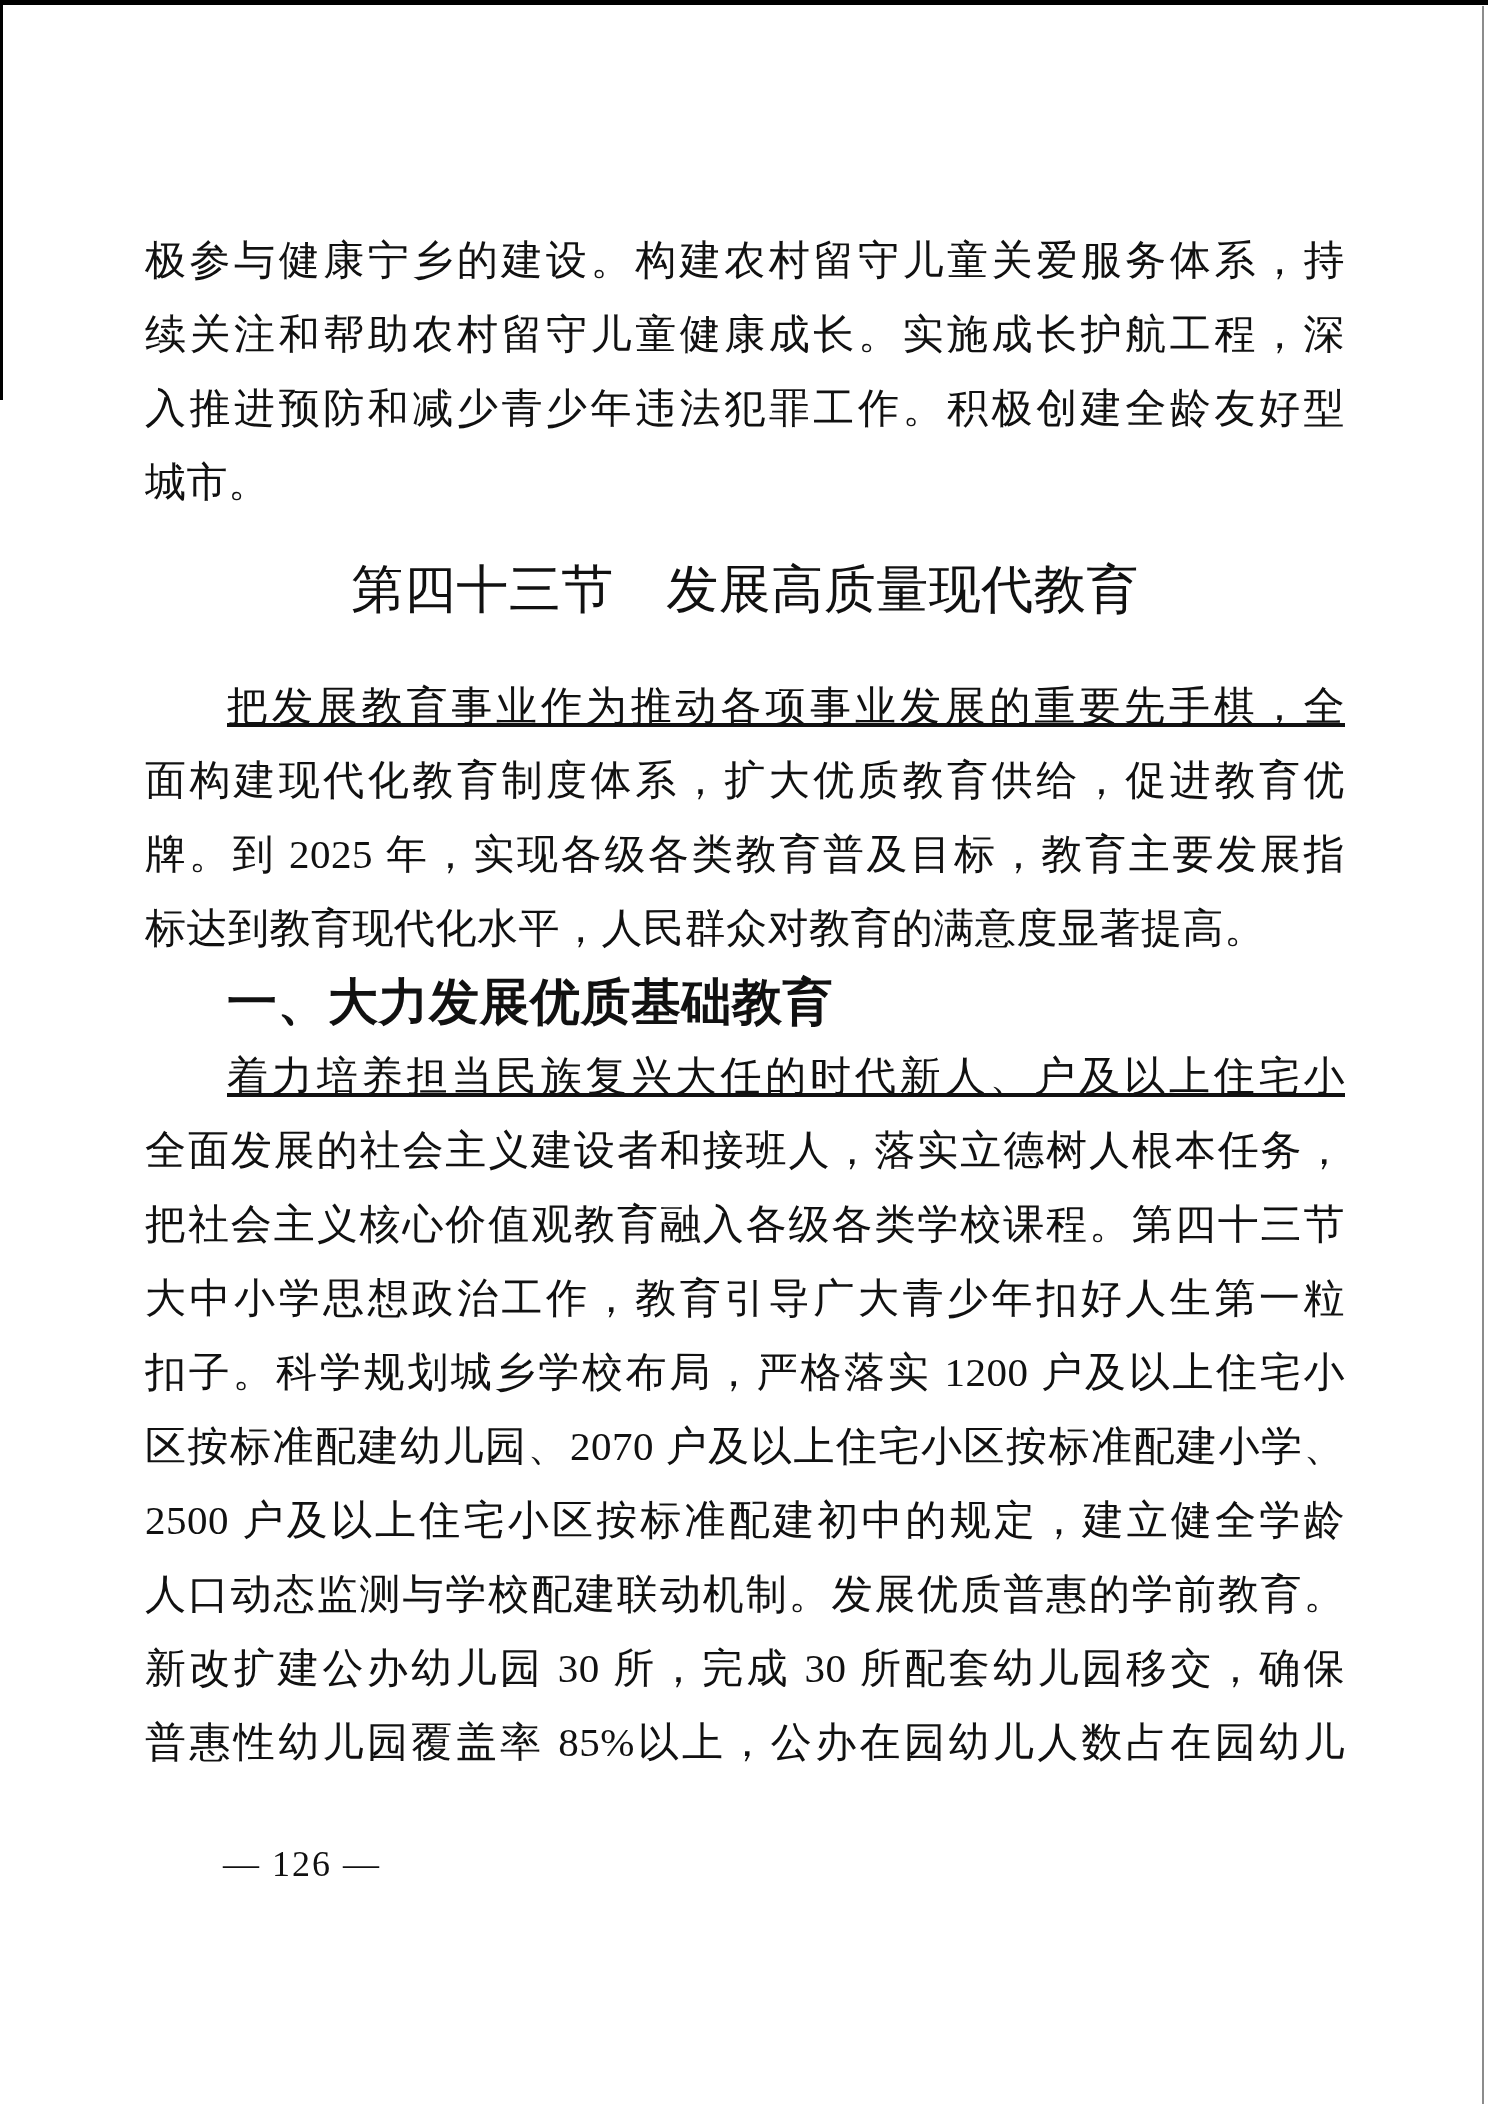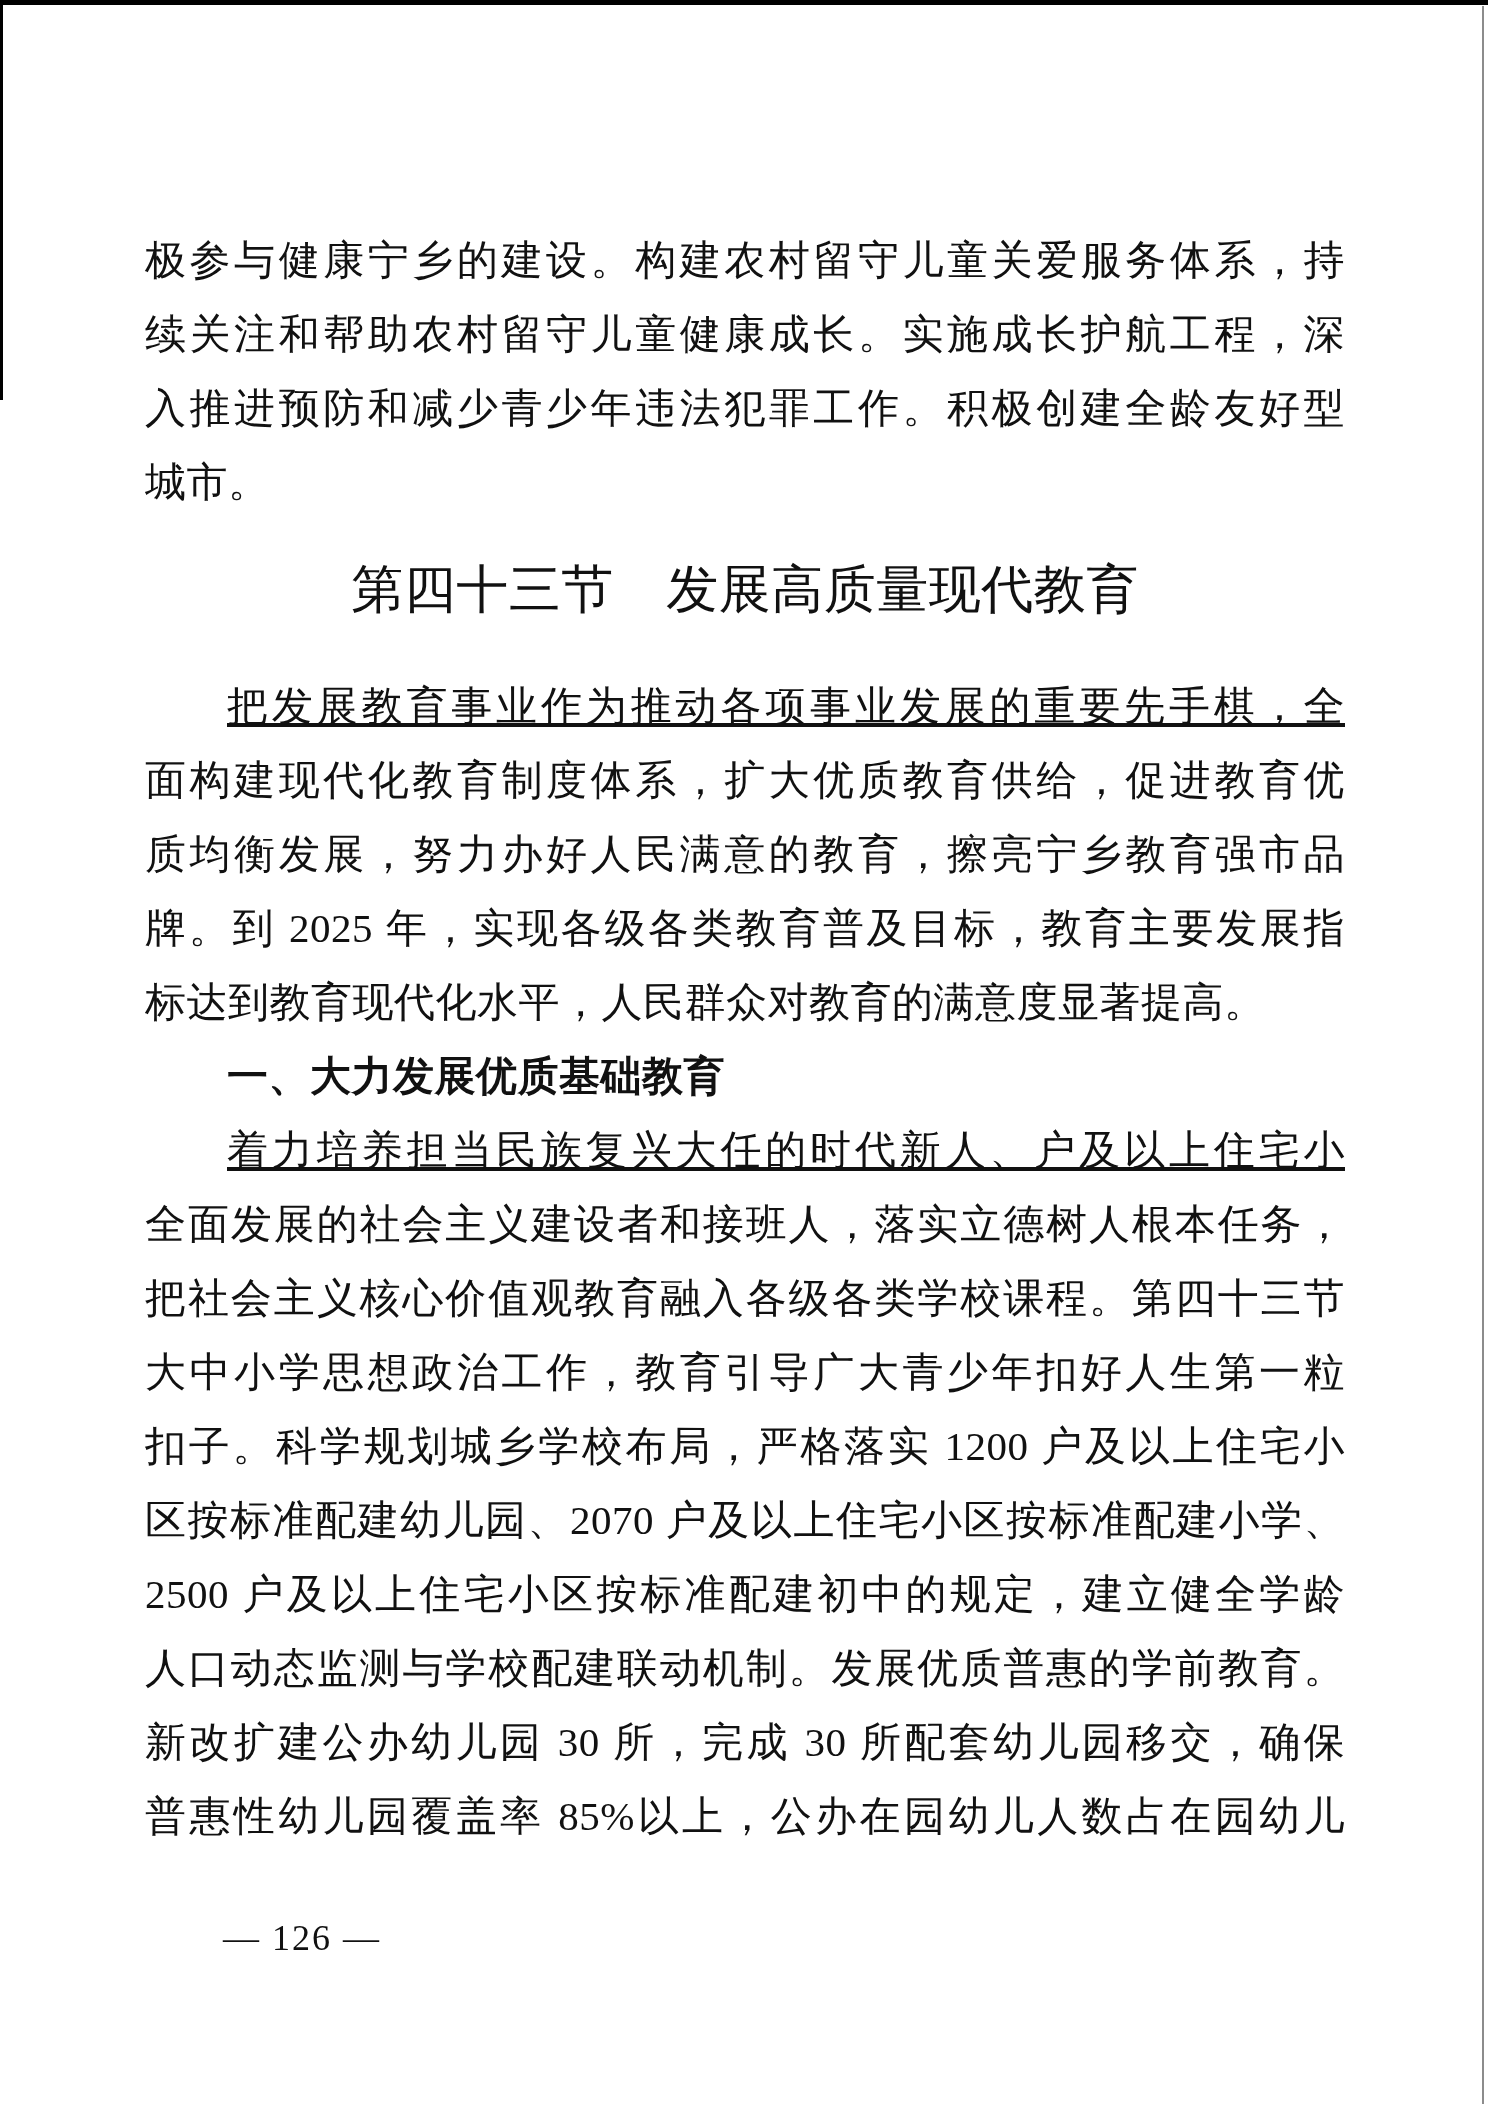--- a/index.html
+++ b/index.html
@@ -45,21 +45,21 @@
   .heading {
     font-size: 52px;
     font-weight: normal;
     text-align: center;
     margin: 34px 0 42px 0;
     line-height: 74px;
   }
   .subheading {
     font-family: "Liberation Sans", sans-serif;
     font-weight: bold;
-    font-size: 41px;
+    font-size: 50px;
     text-indent: 82px;
     line-height: 74px;
   }
   .footer {
     margin-top: 48px;
     padding-left: 78px;
     font-size: 36px;
     letter-spacing: 2px;
     line-height: 74px;
   }
@@ -78,21 +78,20 @@
     <div class="line j">续关注和帮助农村留守儿童健康成长。实施成长护航工程，深</div>
     <div class="line j">入推进预防和减少青少年违法犯罪工作。积极创建全龄友好型</div>
     <div class="line">城市。</div>
   </section>
 
   <h2 class="heading">第四十三节　发展高质量现代教育</h2>
 
   <section>
     <div class="line j indent">把发展教育事业作为推动各项事业发展的重要先手棋，全</div>
     <div class="line j">面构建现代化教育制度体系，扩大优质教育供给，促进教育优</div>
-    <div class="line j">质均衡发展，努力办好人民满意的教育，擦亮宁乡教育强市品</div>
     <div class="line j">牌。到 2025 年，实现各级各类教育普及目标，教育主要发展指</div>
     <div class="line">标达到教育现代化水平，人民群众对教育的满意度显著提高。</div>
   </section>
 
   <div class="subheading">一、大力发展优质基础教育</div>
 
   <section>
     <div class="line j indent">着力培养担当民族复兴大任的时代新人、户及以上住宅小</div>
     <div class="line j">全面发展的社会主义建设者和接班人，落实立德树人根本任务，</div>
     <div class="line j">把社会主义核心价值观教育融入各级各类学校课程。第四十三节</div>

